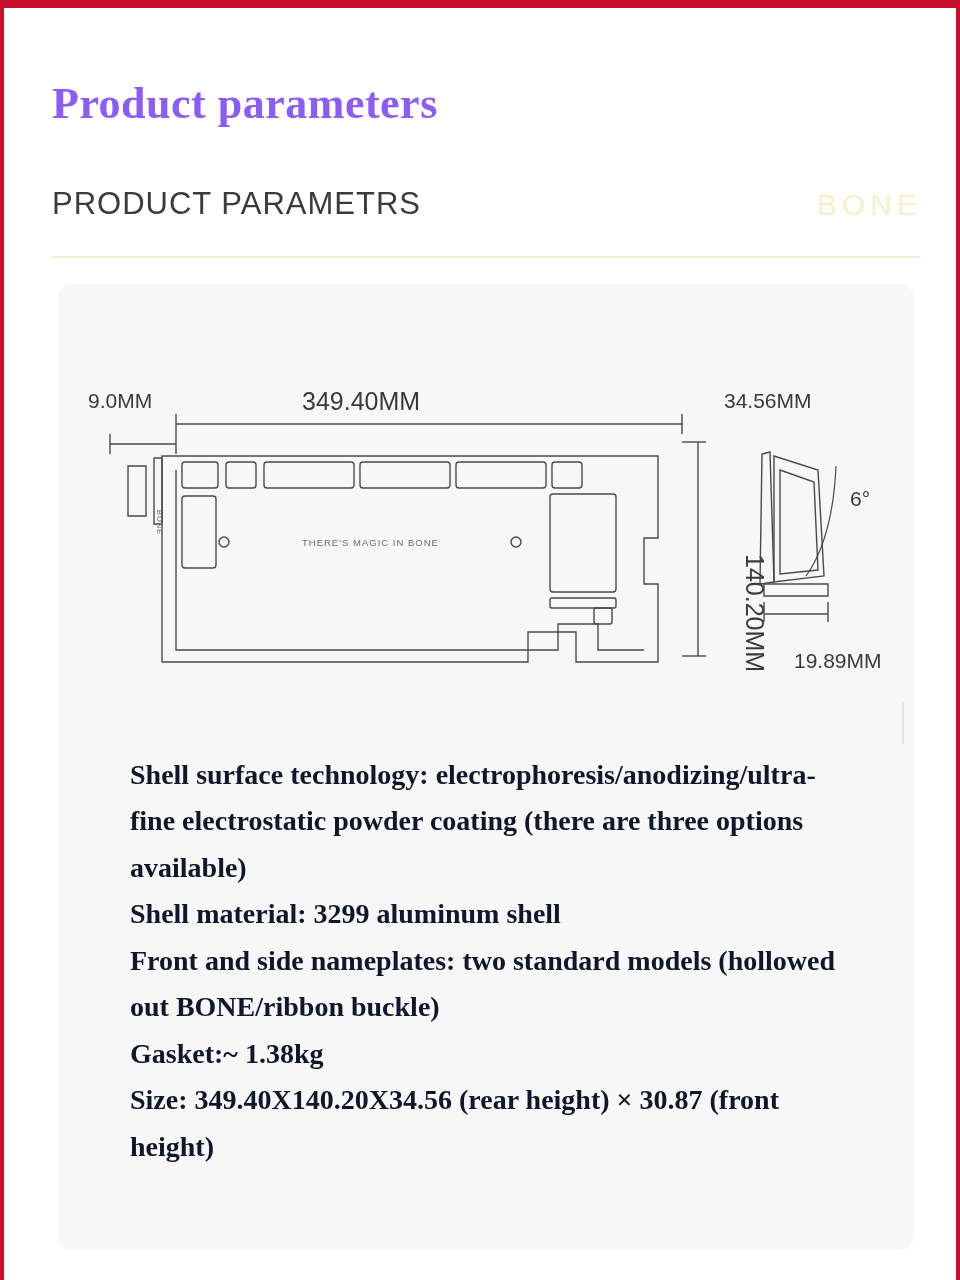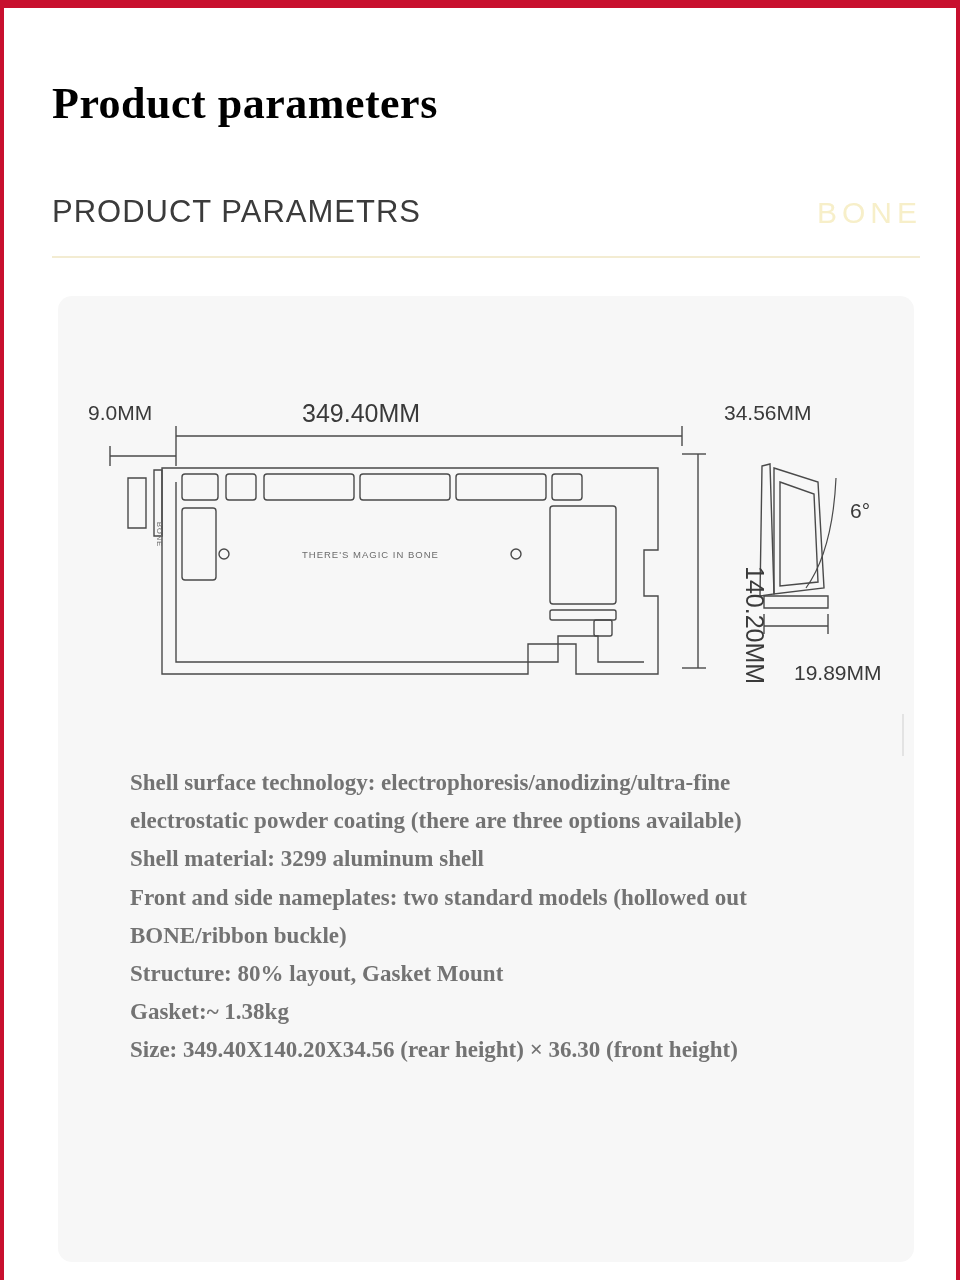--- a/index.html
+++ b/index.html
@@ -30,30 +30,29 @@
     height: 8px;
     background: #c8102e;
   }
   .title-main {
     position: absolute;
     left: 48px;
     top: 78px;
     font-family: "Liberation Serif", serif;
     font-weight: bold;
     font-size: 44px;
-    color: #000000;
+    color: #8b5cf6;
     letter-spacing: 0.5px;
   }
   .subtitle-row {
     position: absolute;
     left: 48px;
     top: 186px;
     width: 870px;
     height: 56px;
-    margin-top: 8px;
   }
   .subtitle-en {
     position: absolute;
     left: 0;
     top: 0;
     font-family: "Liberation Sans", sans-serif;
     font-size: 31px;
     letter-spacing: 1px;
     color: #3b3b3b;
   }
@@ -71,43 +70,43 @@
     position: absolute;
     left: 48px;
     top: 256px;
     width: 868px;
     height: 2px;
     background: #f3ecd2;
   }
   .card {
     position: absolute;
     left: 54px;
-    top: 296px;
+    top: 284px;
     width: 856px;
     height: 966px;
     background: #f7f7f7;
     border-radius: 14px;
   }
   .diagram {
     position: absolute;
     left: 0;
     top: 0;
     width: 856px;
     height: 430px;
   }
   .spec-list {
     position: absolute;
     left: 72px;
     top: 468px;
     width: 716px;
     font-family: "Liberation Serif", serif;
     font-weight: bold;
-    font-size: 23px;
+    font-size: 28px;
     line-height: 1.66;
-    color: #737373;
+    color: #0f172a;
   }
   .spec-line {
     margin: 0;
     padding: 0;
   }
   .scroll-tick {
     position: absolute;
     right: 10px;
     top: 418px;
     width: 2px;
@@ -186,19 +185,18 @@
         <text x="99" y="226" font-size="7.5" letter-spacing="1" fill="#6b6b6b" transform="rotate(90 99 226)">BONE</text>
       </g>
     </svg>
 
     <div class="scroll-tick"></div>
 
     <div class="spec-list">
       <p class="spec-line">Shell surface technology: electrophoresis/anodizing/ultra-fine electrostatic powder coating (there are three options available)</p>
       <p class="spec-line">Shell material: 3299 aluminum shell</p>
       <p class="spec-line">Front and side nameplates: two standard models (hollowed out BONE/ribbon buckle)</p>
-      <p class="spec-line">Structure: 80% layout, Gasket Mount</p>
       <p class="spec-line">Gasket:~ 1.38kg</p>
-      <p class="spec-line">Size: 349.40X140.20X34.56 (rear height) × 36.30 (front height)</p>
+      <p class="spec-line">Size: 349.40X140.20X34.56 (rear height) × 30.87 (front height)</p>
     </div>
 
   </div>
 </div>
 
 </body></html>

